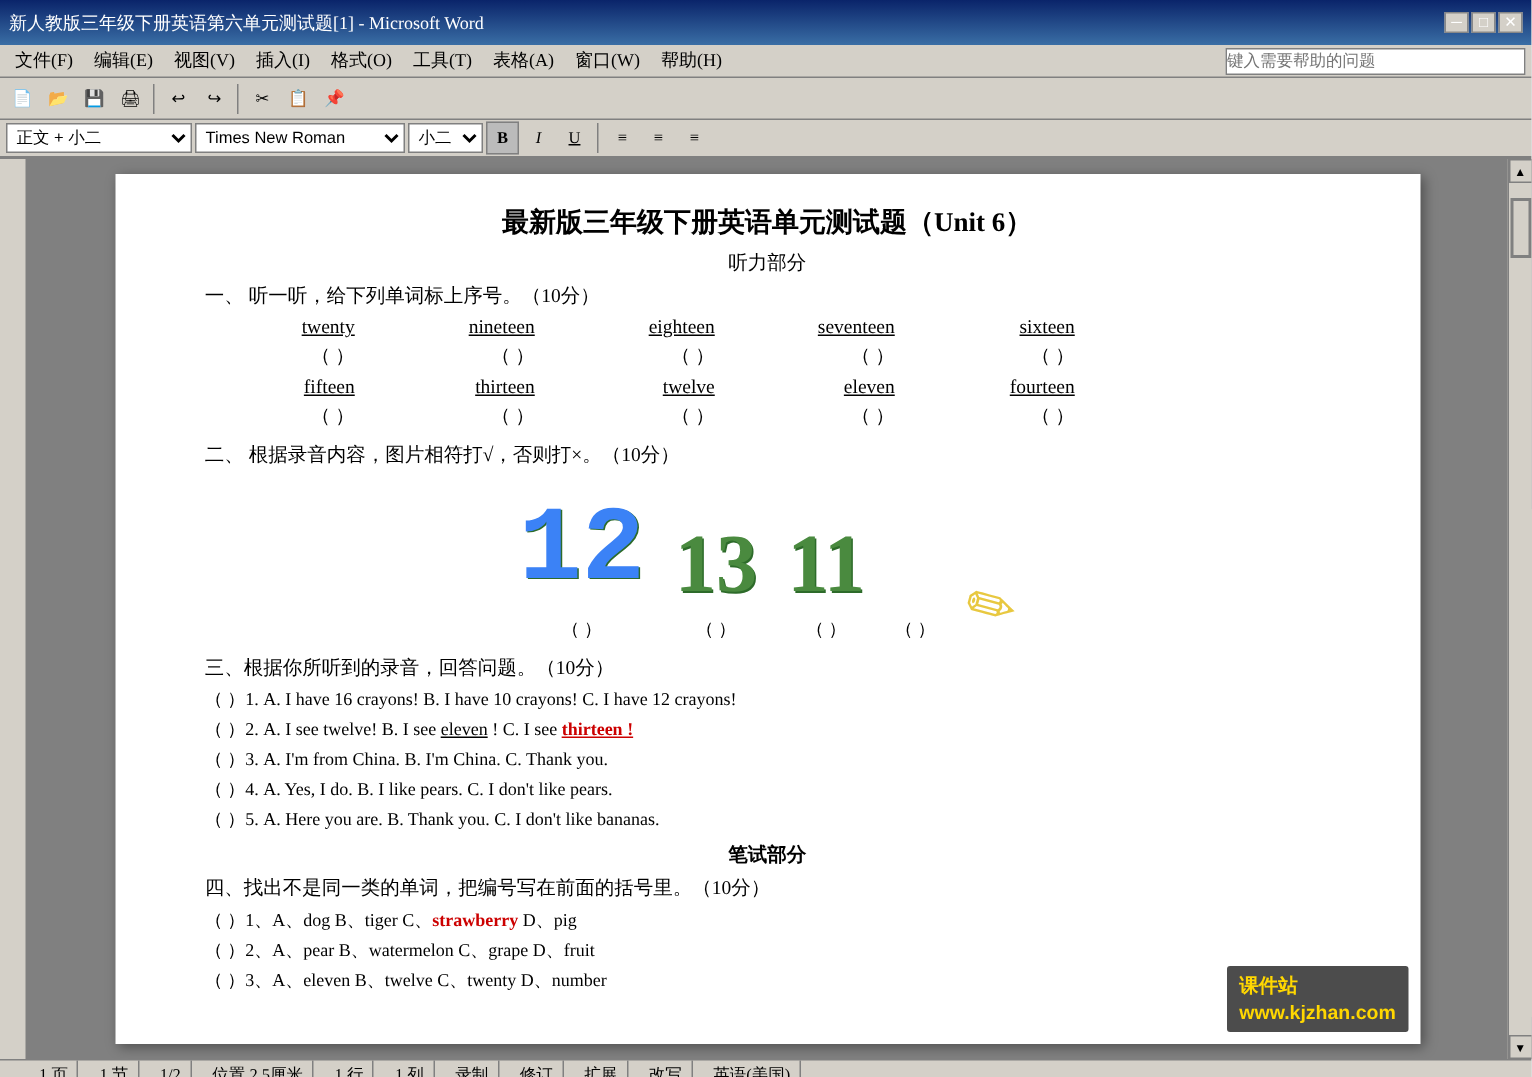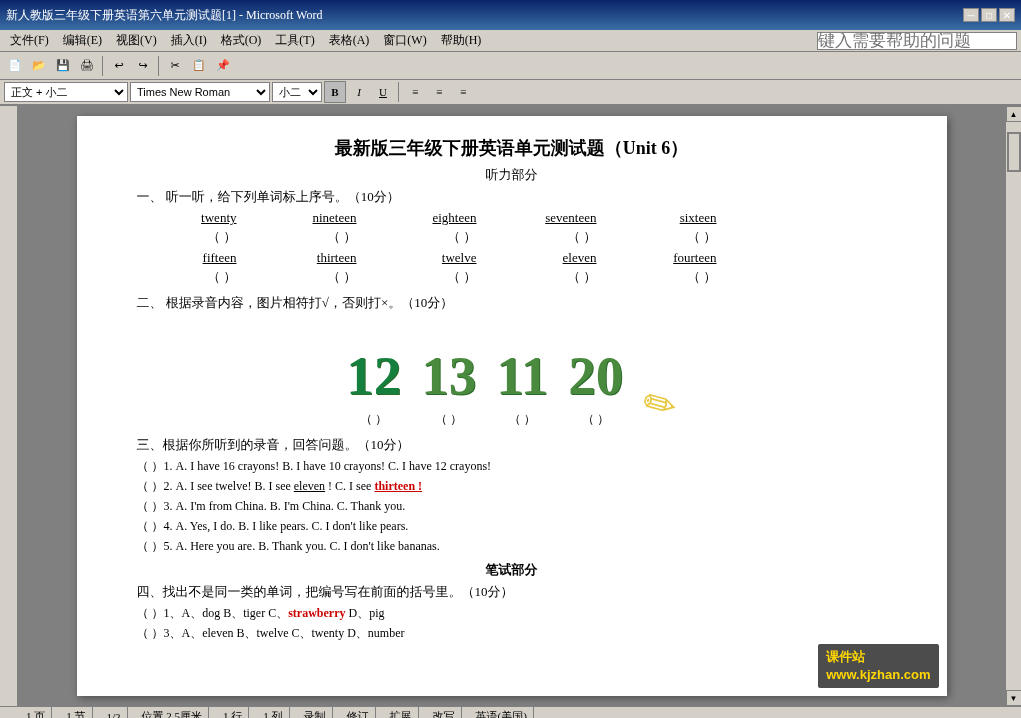--- a/index.html
+++ b/index.html
@@ -166,21 +166,21 @@
       align-items: flex-end;
       gap: 20px;
       margin: 8px 0;
       justify-content: center;
     }
     .num-item { display: flex; flex-direction: column; align-items: center; }
     .num-blank { font-size: 12px; margin-top: 4px; }
 
     
     .num-17 { color: #4a8a3f; font-size: 55px; font-weight: 900; font-family: Impact; text-shadow: 1px 1px #2d6b2a; }
-    .num-12 { color: #15803d; font-size: 55px; font-weight: 900; font-family: Liberation Serif, serif; text-shadow: 1px 1px #2d6b2a; }
+    .num-12 { color: #3b82f6; font-size: 70px; font-weight: 900; font-family: Liberation Mono, monospace; text-shadow: 1px 1px #2d6b2a; }
     .num-13 { color: #4a8a3f; font-size: 55px; font-weight: 900; font-family: Impact; text-shadow: 1px 1px #2d6b2a; }
     .num-11 { color: #4a8a3f; font-size: 55px; font-weight: 900; font-family: Impact; text-shadow: 1px 1px #2d6b2a; margin-top: 24px; }
     .num-20 { color: #4a8a3f; font-size: 55px; font-weight: 900; font-family: Impact; text-shadow: 1px 1px #2d6b2a; }
     .pencil-img { color: #e8c840; font-size: 40px; transform: rotate(15deg); }
 
     .q3-item { font-size: 12px; margin-bottom: 3px; display: flex; align-items: center; gap: 4px; }
 
     .writing-section { text-align: center; font-weight: bold; font-size: 13px; margin: 6px 0 4px; }
     .q4-item { font-size: 12px; margin-bottom: 3px; display: flex; align-items: center; gap: 4px; }
 
@@ -219,21 +219,21 @@
   <span class="menu-item">文件(F)</span>
   <span class="menu-item">编辑(E)</span>
   <span class="menu-item">视图(V)</span>
   <span class="menu-item">插入(I)</span>
   <span class="menu-item">格式(O)</span>
   <span class="menu-item">工具(T)</span>
   <span class="menu-item">表格(A)</span>
   <span class="menu-item">窗口(W)</span>
   <span class="menu-item">帮助(H)</span>
   <span style="flex:1"></span>
-  <input type="text" style="width: 200px; height: 18px; font-size: 17px; border: 1px solid rgb(128, 128, 128);" placeholder="键入需要帮助的问题">
+  <input type="text" style="width: 200px; height: 18px; font-size: 11px; border: 1px solid rgb(128, 128, 128);" placeholder="键入需要帮助的问题">
 </div>
 
 <div class="toolbar">
   <div class="toolbar-btn">📄</div>
   <div class="toolbar-btn">📂</div>
   <div class="toolbar-btn">💾</div>
   <div class="toolbar-btn">🖨</div>
   <div class="toolbar-separator"></div>
   <div class="toolbar-btn">↩</div>
   <div class="toolbar-btn">↪</div>
@@ -330,21 +330,20 @@
         </div>
         <div class="num-item">
           <span class="num-13">13</span>
           <span class="num-blank">（    ）</span>
         </div>
         <div class="num-item">
           <span class="num-11">11</span>
           <span class="num-blank">（    ）</span>
         </div>
         <div class="num-item">
-          <span class="num-20">20</span>
           <span class="num-blank">（    ）</span>
         </div>
         <div class="num-item">
           <span class="pencil-img">✏</span>
         </div>
       </div>
 
       <div class="question-header" style="margin-top:6px;">
         <span>三、根据你所听到的录音，回答问题。（10分）</span>
       </div>
@@ -364,20 +363,23 @@
         <span>（  ）5. A. Here you are.    B. Thank you.   C. I don't like bananas.</span>
       </div>
 
       <div class="writing-section">笔试部分</div>
 
       <div class="question-header">
         <span>四、找出不是同一类的单词，把编号写在前面的括号里。（10分）</span>
       </div>
       <div class="q4-item">
         <span>（    ）1、A、dog     B、tiger          C、<span class="highlight-text">strawberry</span>    D、pig</span>
+      </div>
+      <div class="q4-item">
+        <span>（    ）2、A、pear     B、watermelon   C、grape          D、fruit</span>
       </div>
       <div class="q4-item">
         <span>（    ）3、A、eleven   B、twelve         C、twenty          D、number</span>
       </div>
 
       <div class="watermark">
         <div>课件站</div>
         <div>www.kjzhan.com</div>
       </div>
 

